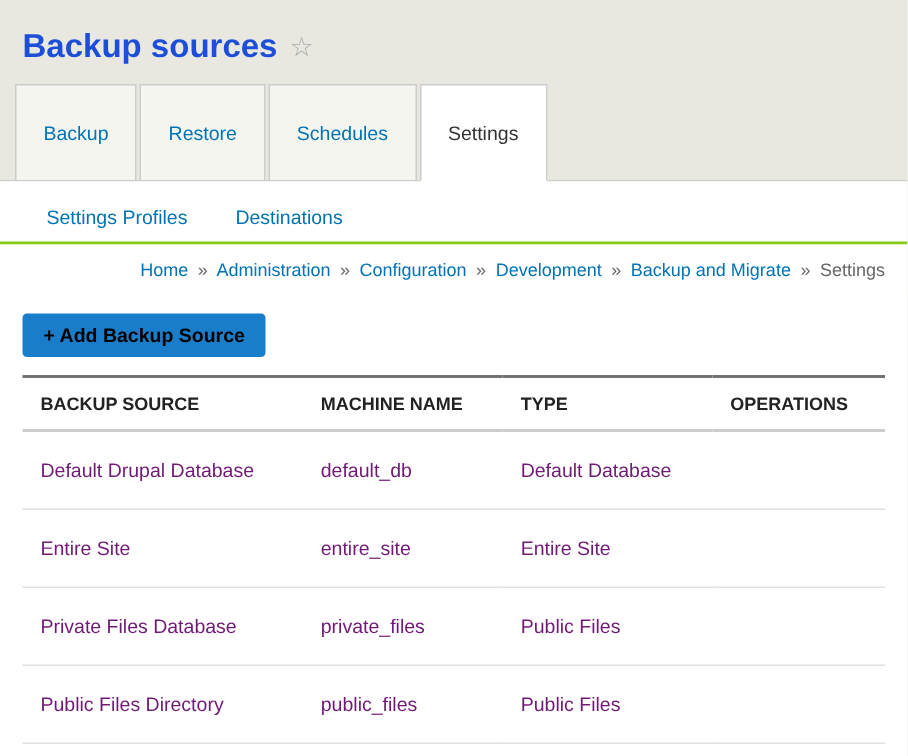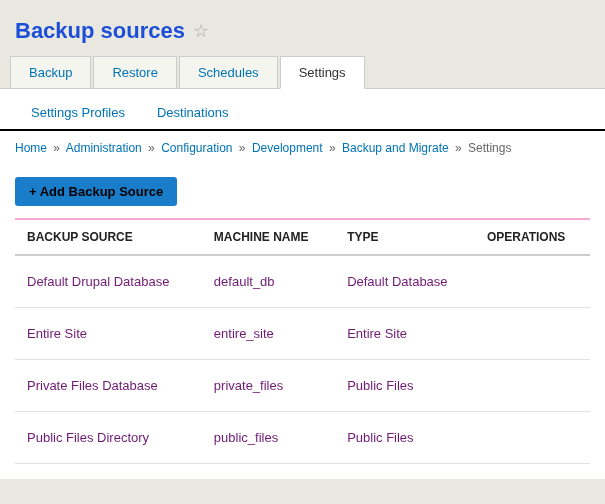--- a/index.html
+++ b/index.html
@@ -32,21 +32,21 @@
     }
 
     .main-tabs {
       display: flex;
       background: #e8e8e0;
       border-bottom: 1px solid #ccc;
       padding: 0 10px;
     }
 
     .main-tab {
-      padding: 8px 18px;
+      padding: 24px 18px;
       font-size: 13px;
       color: #0073b6;
       cursor: pointer;
       background: #f5f5f0;
       border: 1px solid #ccc;
       border-bottom: none;
       margin-right: 2px;
       text-decoration: none;
     }
 
@@ -60,21 +60,21 @@
     }
 
     .content-area {
       background: #fff;
       padding: 0;
     }
 
     .sub-tabs {
       display: flex;
       padding: 0 15px;
-      border-bottom: 2px solid #000000;
+      border-bottom: 2px solid #84cc16;
       background: #fff;
       padding-top: 8px;
     }
 
     .sub-tab {
       padding: 8px 16px;
       font-size: 13px;
       color: #0073b6;
       cursor: pointer;
       text-decoration: none;
@@ -86,20 +86,21 @@
       color: #333;
       border-bottom: 3px solid #333;
       font-weight: normal;
     }
 
     .breadcrumb {
       padding: 10px 15px;
       font-size: 12px;
       color: #666;
       background: #fff;
+      text-align: right;
     }
 
     .breadcrumb a, .breadcrumb span.link {
       color: #0073b6;
       text-decoration: none;
     }
 
     .breadcrumb .sep {
       color: #666;
       margin: 0 3px;
@@ -121,21 +122,21 @@
       padding: 0 15px 15px 15px;
     }
 
     table {
       width: 100%;
       border-collapse: collapse;
       font-size: 13px;
     }
 
     thead tr {
-      border-top: 2px solid #f9a8d4;
+      border-top: 2px solid #737373;
       border-bottom: 2px solid #ccc;
     }
 
     th {
       padding: 10px 12px;
       text-align: left;
       font-weight: bold;
       font-size: 12px;
       color: #222;
       text-transform: uppercase;

